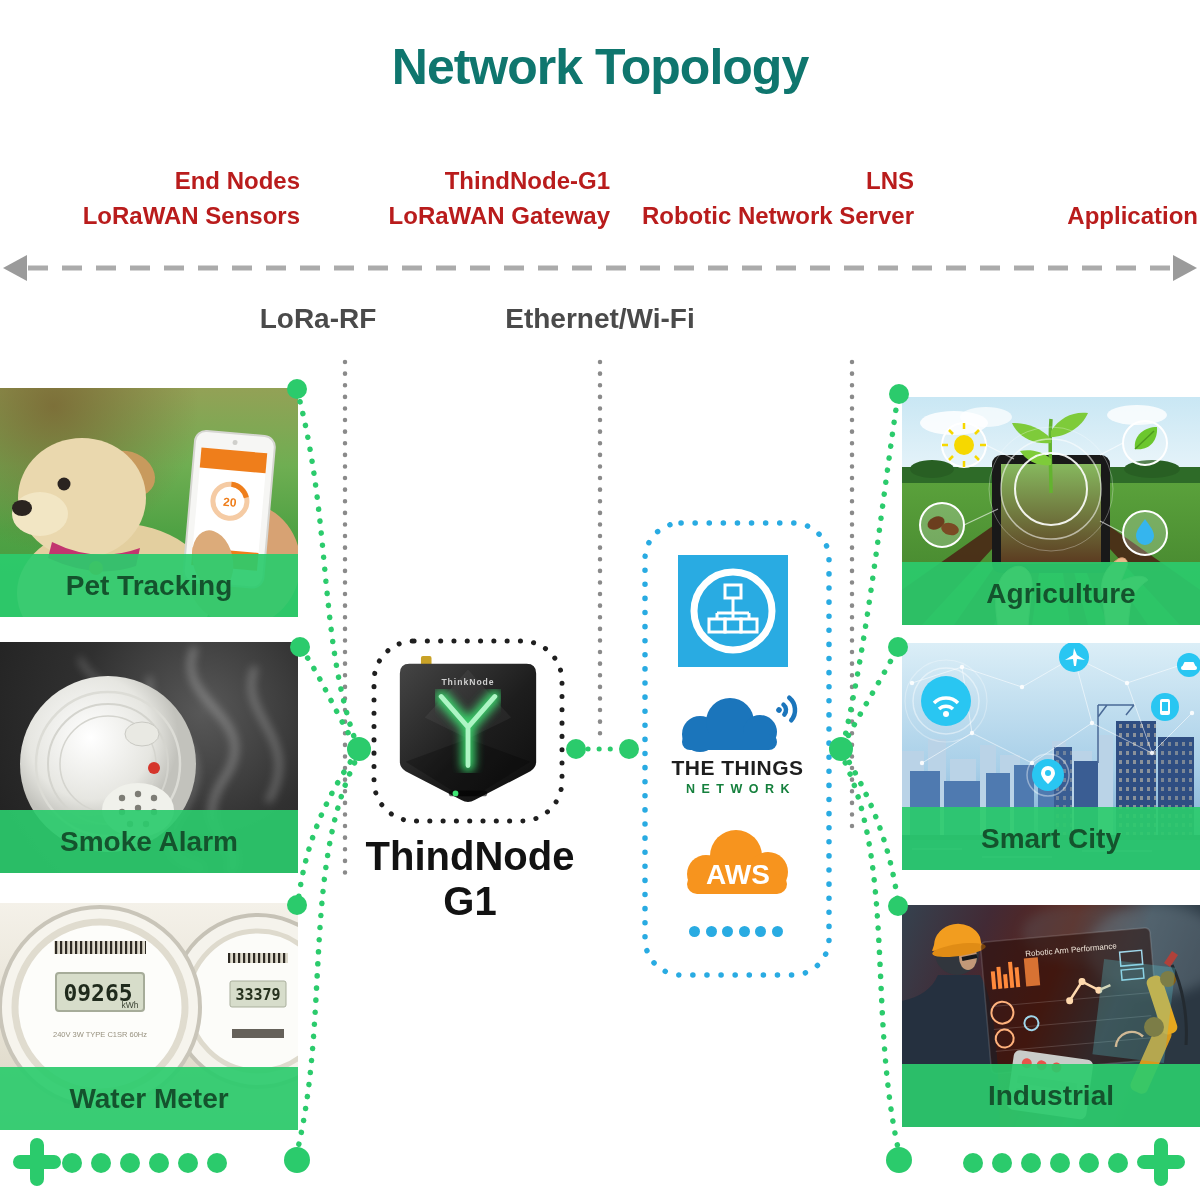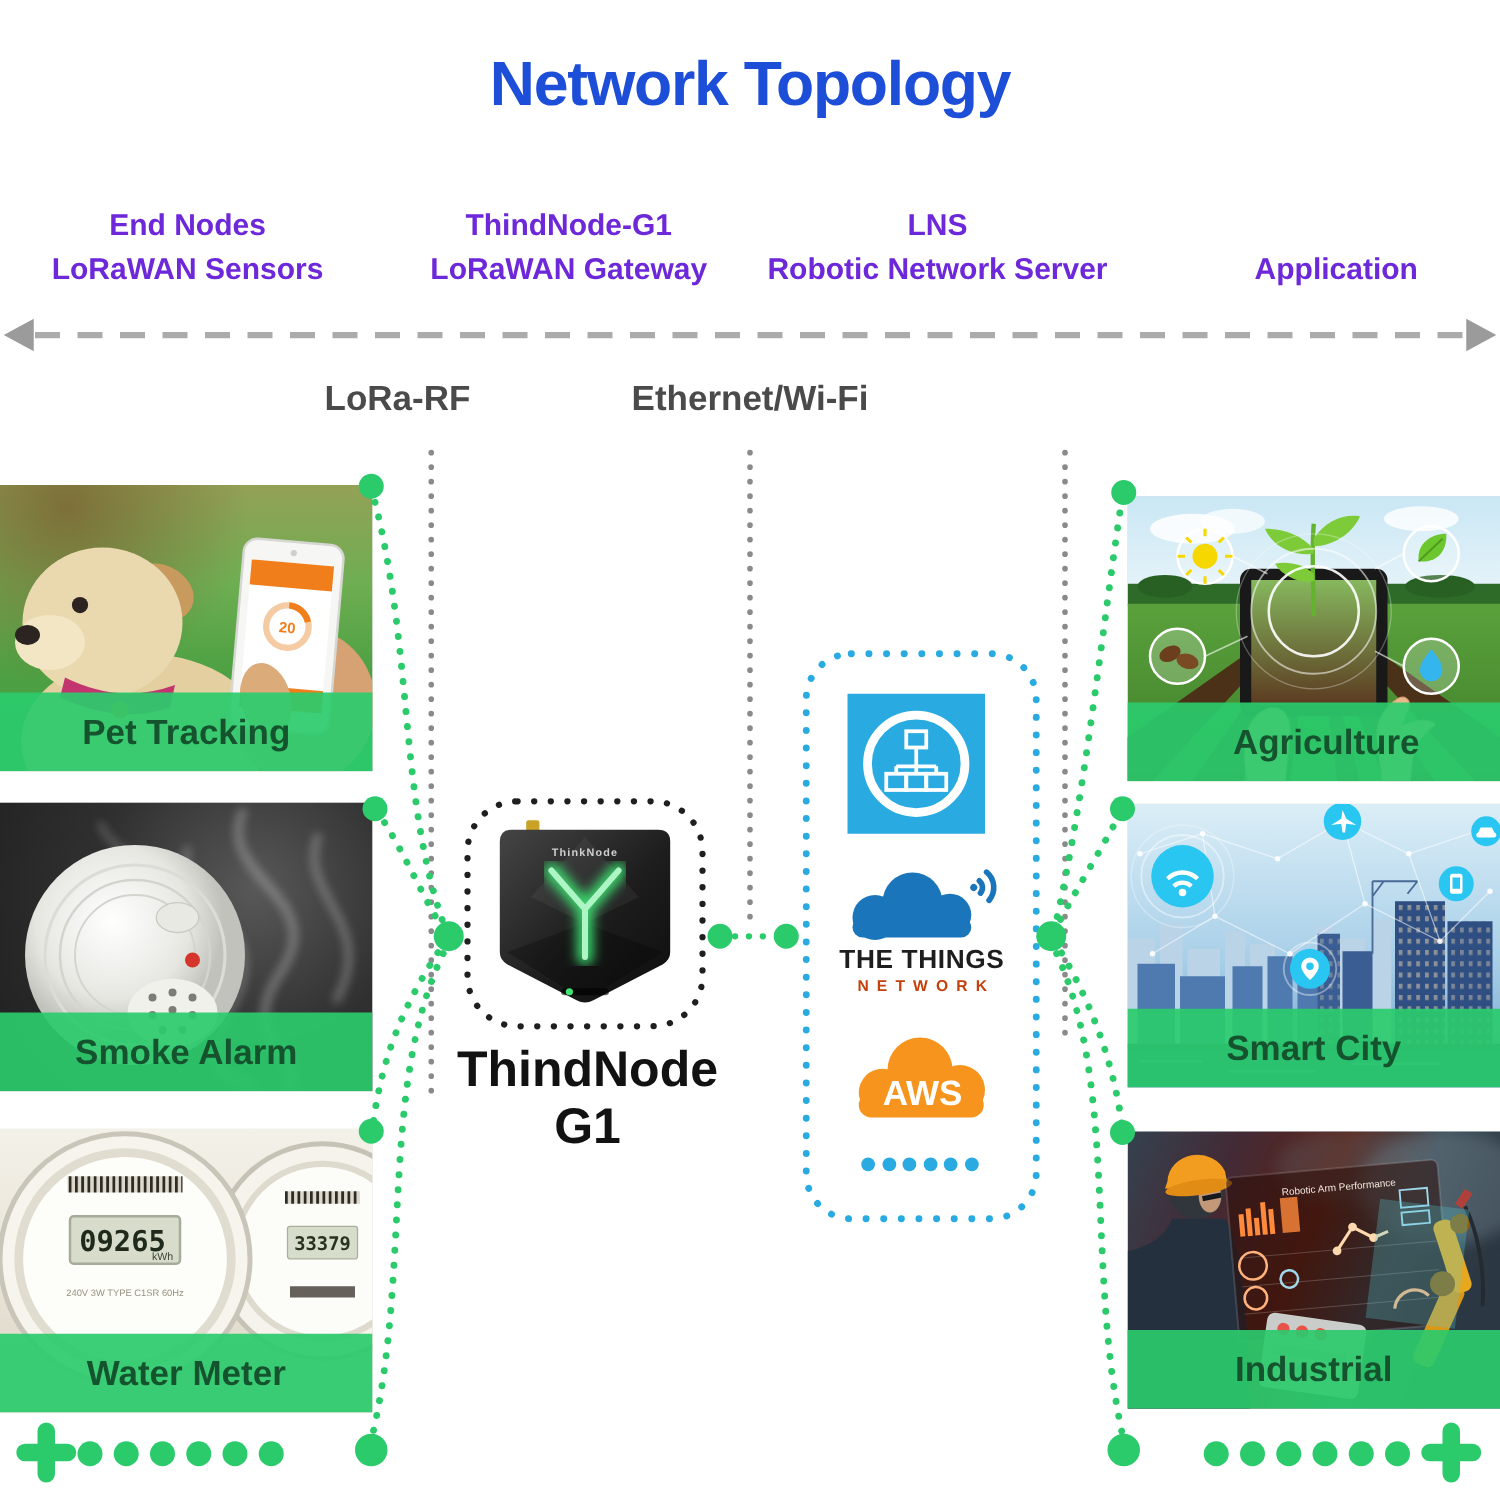--- a/index.html
+++ b/index.html
@@ -1,38 +1,38 @@
 <!DOCTYPE html>
 <html><head>
 <meta charset="utf-8">
 <style>
   html,body{margin:0;padding:0;background:#fff;}
   #canvas{position:relative;width:1200px;height:1200px;background:#ffffff;overflow:hidden;
           font-family:"Liberation Sans",sans-serif;}
   .abs{position:absolute;}
   .title{left:0;top:38px;width:1200px;text-align:center;font-size:50px;font-weight:800;
-         color:#1d4ed8;letter-spacing:-1px;}
-  .hdr{text-align:center;color:#6d28d9;font-weight:700;font-size:24px;line-height:35px;}
+         color:#0f766e;letter-spacing:-1px;}
+  .hdr{text-align:right;color:#b91c1c;font-weight:700;font-size:24px;line-height:35px;}
   .proto{color:#4a4a4a;font-weight:700;font-size:28px;text-align:center;}
   .card{overflow:hidden;width:298px;background:#ddd;}
   .photo{position:absolute;left:0;top:0;width:100%;height:100%;}
   .card-bar{position:absolute;left:0;bottom:0;width:100%;height:63px;
             background:rgba(43,203,109,0.92);display:flex;align-items:center;justify-content:center;}
   .card-label{font-size:28px;font-weight:700;color:#14532d;}
   .ph-pet{background:radial-gradient(circle at 18% 8%, rgba(122,103,52,.85), rgba(122,103,52,0) 45%),
           linear-gradient(180deg,#93a156 0%,#6fae52 34%,#50a244 62%,#3e9a40 100%);}
   .ph-smoke{background:radial-gradient(circle at 68% 30%, #585858 0%, #303030 48%, #1f1f1f 100%);}
   .ph-water{background:linear-gradient(180deg,#f4f1e9 0%,#e6e1d3 60%,#d9d3c2 100%);}
   .ph-svgonly{background:#cfe3ee;}
   .gw-device{left:396px;top:656px;width:144px;height:150px;}
   .gw-label{left:345px;top:834px;width:250px;text-align:center;font-size:40px;font-weight:800;color:#121212;}
   .neticon{left:678px;top:555px;width:110px;height:112px;background:#29ABE2;}
   .ttn{left:655px;top:694px;width:165px;}
   .ttn-t1{font-size:21px;font-weight:800;color:#1e1e1e;text-align:center;letter-spacing:.5px;margin-top:2px;}
-  .ttn-t2{font-size:12.5px;font-weight:700;letter-spacing:6.5px;color:#c2410c;text-align:center;
+  .ttn-t2{font-size:12.5px;font-weight:700;letter-spacing:6.5px;color:#15803d;text-align:center;
           margin-top:2px;padding-left:7px;}
   .aws{left:668px;top:822px;width:140px;height:85px;}
   .lns-dots{left:689px;top:926px;width:100px;display:flex;gap:5.5px;}
   .lns-dots span{width:11px;height:11px;border-radius:50%;background:#29ABE2;display:block;}
   svg{display:block;}
   #overlay{left:0;top:0;pointer-events:none;z-index:5;}
   .z1{z-index:1;} .z2{z-index:2;}
 </style>
 </head>
 <body>

